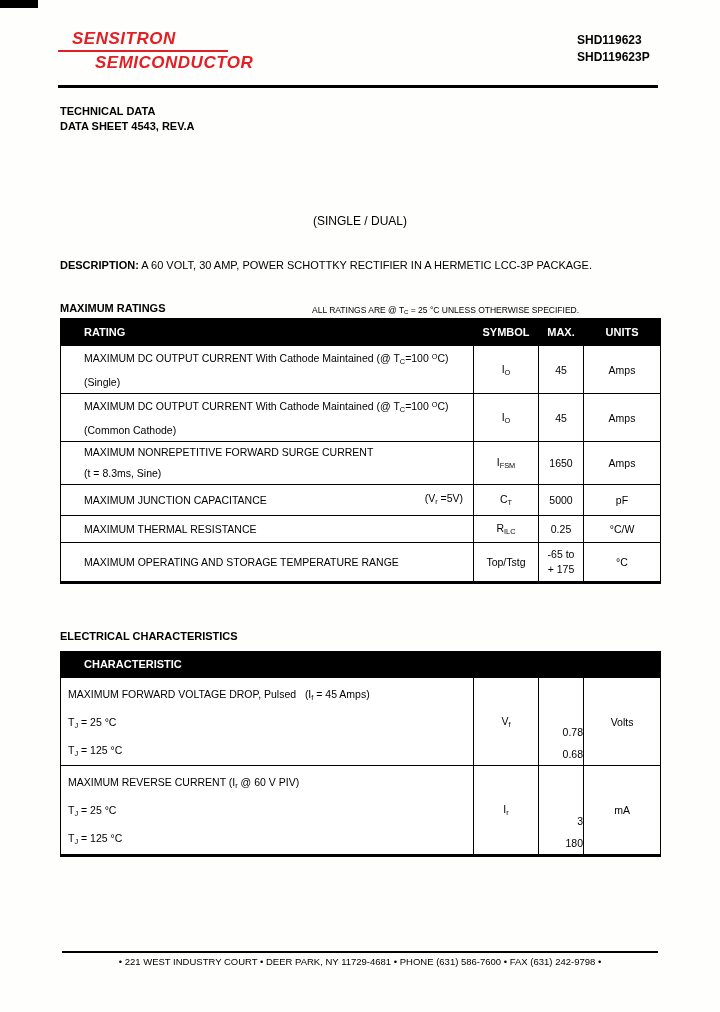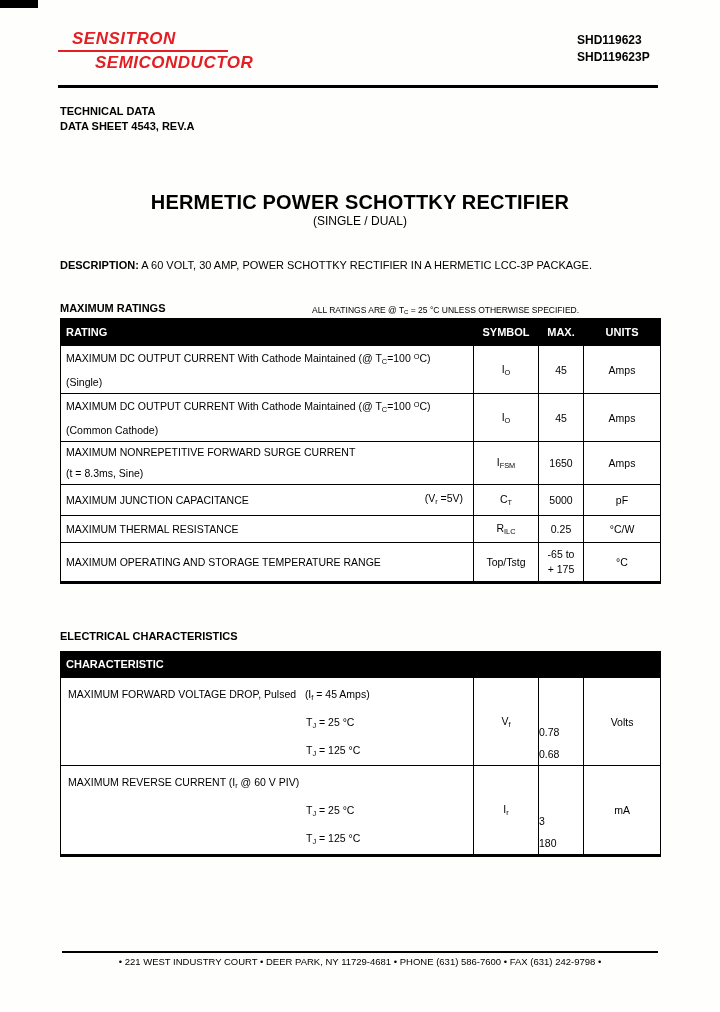--- a/index.html
+++ b/index.html
@@ -31,30 +31,30 @@
   .desc{position:absolute;left:60px;top:259px;width:660px;font-size:11px;white-space:nowrap;}
   .desc b{font-weight:bold;}
 
   .mr-heading{position:absolute;left:60px;top:302px;font-size:11px;font-weight:bold;}
   .mr-note{position:absolute;left:312px;top:305px;font-size:8.5px;}
 
   table{border-collapse:collapse;table-layout:fixed;width:600px;background:#fff;}
   td{border:1px solid #000;padding:0;font-size:10.5px;vertical-align:middle;}
   tr.thdr td{background:#000;color:#fff;font-weight:bold;font-size:11px;border:1px solid #000;}
   td.c{text-align:center;}
-  td.rating{padding-left:5px;line-height:21px;}
+  td.rating{padding-left:23px;line-height:21px;}
   tr.last td{border-bottom:3px solid #000;}
   .tbl1{position:absolute;left:60px;top:318px;}
   .tbl2{position:absolute;left:60px;top:651px;}
   .split{display:flex;justify-content:space-between;align-items:center;padding-right:10px;}
   .two-line{line-height:15px;}
   
   td.ec-rating{vertical-align:top;padding-left:7px;padding-top:4px;line-height:25px;}
-  .cond{margin-left:238px;}
-  td.vals{vertical-align:bottom;text-align:left;}
+  .cond{}
+  td.vals{vertical-align:bottom;text-align:right;}
   .vals div{line-height:22px;}
   .ec-heading{position:absolute;left:60px;top:630px;font-size:11px;font-weight:bold;}
 
   
   .footer-rule{position:absolute;left:62px;top:951px;width:596px;height:2px;background:#000;}
   .footer-l1{position:absolute;left:10px;top:956px;width:700px;text-align:center;font-size:9.5px;}
   .footer-l2{position:absolute;left:10px;top:970px;width:700px;text-align:center;font-size:9.5px;}
 </style>
 </head>
 <body>
@@ -72,21 +72,20 @@
     <div>SHD119623</div>
     <div>SHD119623P</div>
   </div>
   <div class="header-rule"></div>
 
   <div class="docinfo">
     <div>TECHNICAL DATA</div>
     <div>DATA SHEET 4543, REV.A</div>
   </div>
 
-  <div class="title">HERMETIC POWER SCHOTTKY RECTIFIER</div>
   <div class="subtitle">(SINGLE / DUAL)</div>
 
   <div class="desc"><b>DESCRIPTION:</b><span> A 60 VOLT, 30 AMP, POWER SCHOTTKY RECTIFIER IN A HERMETIC LCC-3P PACKAGE.</span></div>
 
   <div class="mr-heading">MAXIMUM RATINGS</div>
   <div class="mr-note"><span>ALL RATINGS ARE @ T</span><sub>C</sub><span> = 25 °C UNLESS OTHERWISE SPECIFIED.</span></div>
 
   <table class="tbl1">
     <colgroup>
         <col style="width:413px">

